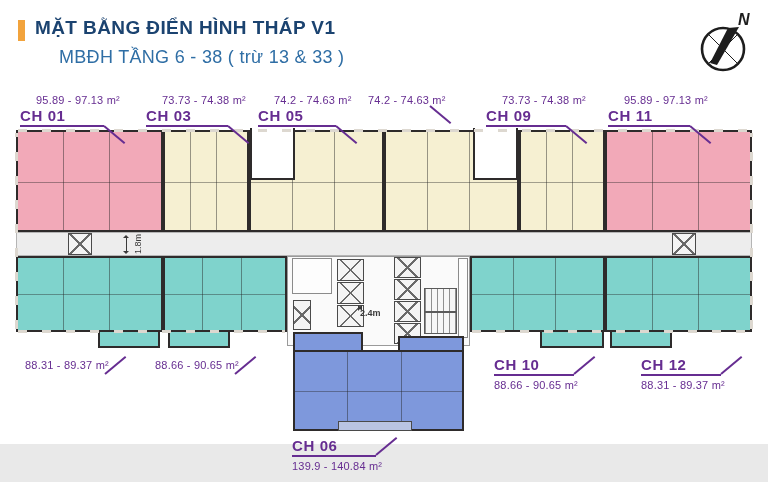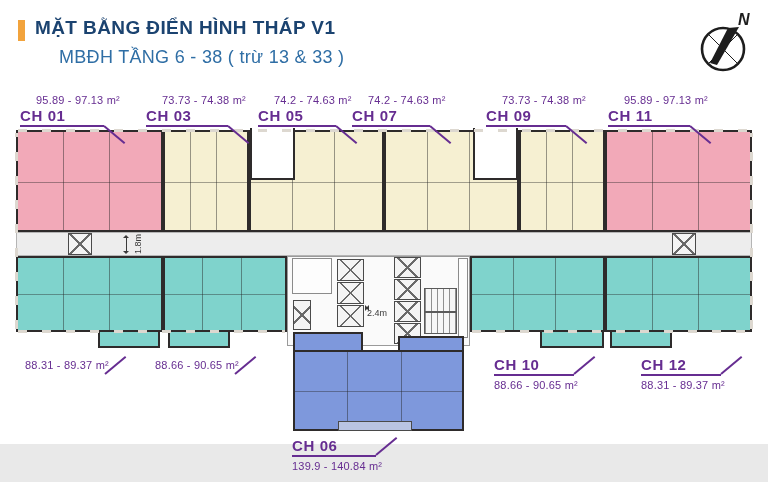--- a/index.html
+++ b/index.html
@@ -47,21 +47,21 @@
   .win-v{position:absolute;width:3px;background:repeating-linear-gradient(0deg,#ddd8d0 0 9px, transparent 9px 24px);}
 
   
   .dim{position:absolute;color:#3a3a3a;font-size:9px;}
   .dim-v{display:flex;align-items:center;gap:1px;height:22px;}
   .varrow{position:relative;width:1px;height:17px;background:#3a3a3a;}
   .varrow::before,.varrow::after{content:"";position:absolute;left:-3px;border:3px solid transparent;}
   .varrow::before{top:-1px;border-bottom-color:#3a3a3a;border-top:0;}
   .varrow::after{bottom:-1px;border-top-color:#3a3a3a;border-bottom:0;}
   .vtext{display:inline-block;transform:rotate(-90deg);transform-origin:center;}
-  .dim-h{width:34px;text-align:center;}
+  .dim-h{width:34px;font-weight:bold;}
   .harrow{position:relative;height:1px;background:#3a3a3a;margin:0 auto 2px auto;width:32px;}
   .harrow::before,.harrow::after{content:"";position:absolute;top:-3px;border:3px solid transparent;}
   .harrow::before{left:-1px;border-right-color:#3a3a3a;border-left:0;}
   .harrow::after{right:-1px;border-left-color:#3a3a3a;border-right:0;}
 
   
   .ulabel{position:absolute;color:var(--label);}
   .ulabel .area{font-size:11px;white-space:nowrap;letter-spacing:.2px;}
   .ulabel .name{font-size:15px;font-weight:bold;letter-spacing:.6px;
                 border-bottom:2px solid var(--label);padding-bottom:1px;white-space:nowrap;}
@@ -164,21 +164,20 @@
     <div class="name">CH 03</div>
     <span class="leader"></span>
   </div>
   <div class="ulabel top-label" style="left:258px;top:94px;width:78px">
     <div class="area">74.2 - 74.63 m²</div>
     <div class="name">CH 05</div>
     <span class="leader"></span>
   </div>
   <div class="ulabel top-label" style="left:352px;top:94px;width:78px">
     <div class="area">74.2 - 74.63 m²</div>
-    <div class="name">CH 07</div>
     <span class="leader"></span>
   </div>
   <div class="ulabel top-label" style="left:486px;top:94px;width:80px">
     <div class="area">73.73 - 74.38 m²</div>
     <div class="name">CH 09</div>
     <span class="leader"></span>
   </div>
   <div class="ulabel top-label" style="left:608px;top:94px;width:82px">
     <div class="area">95.89 - 97.13 m²</div>
     <div class="name">CH 11</div>

